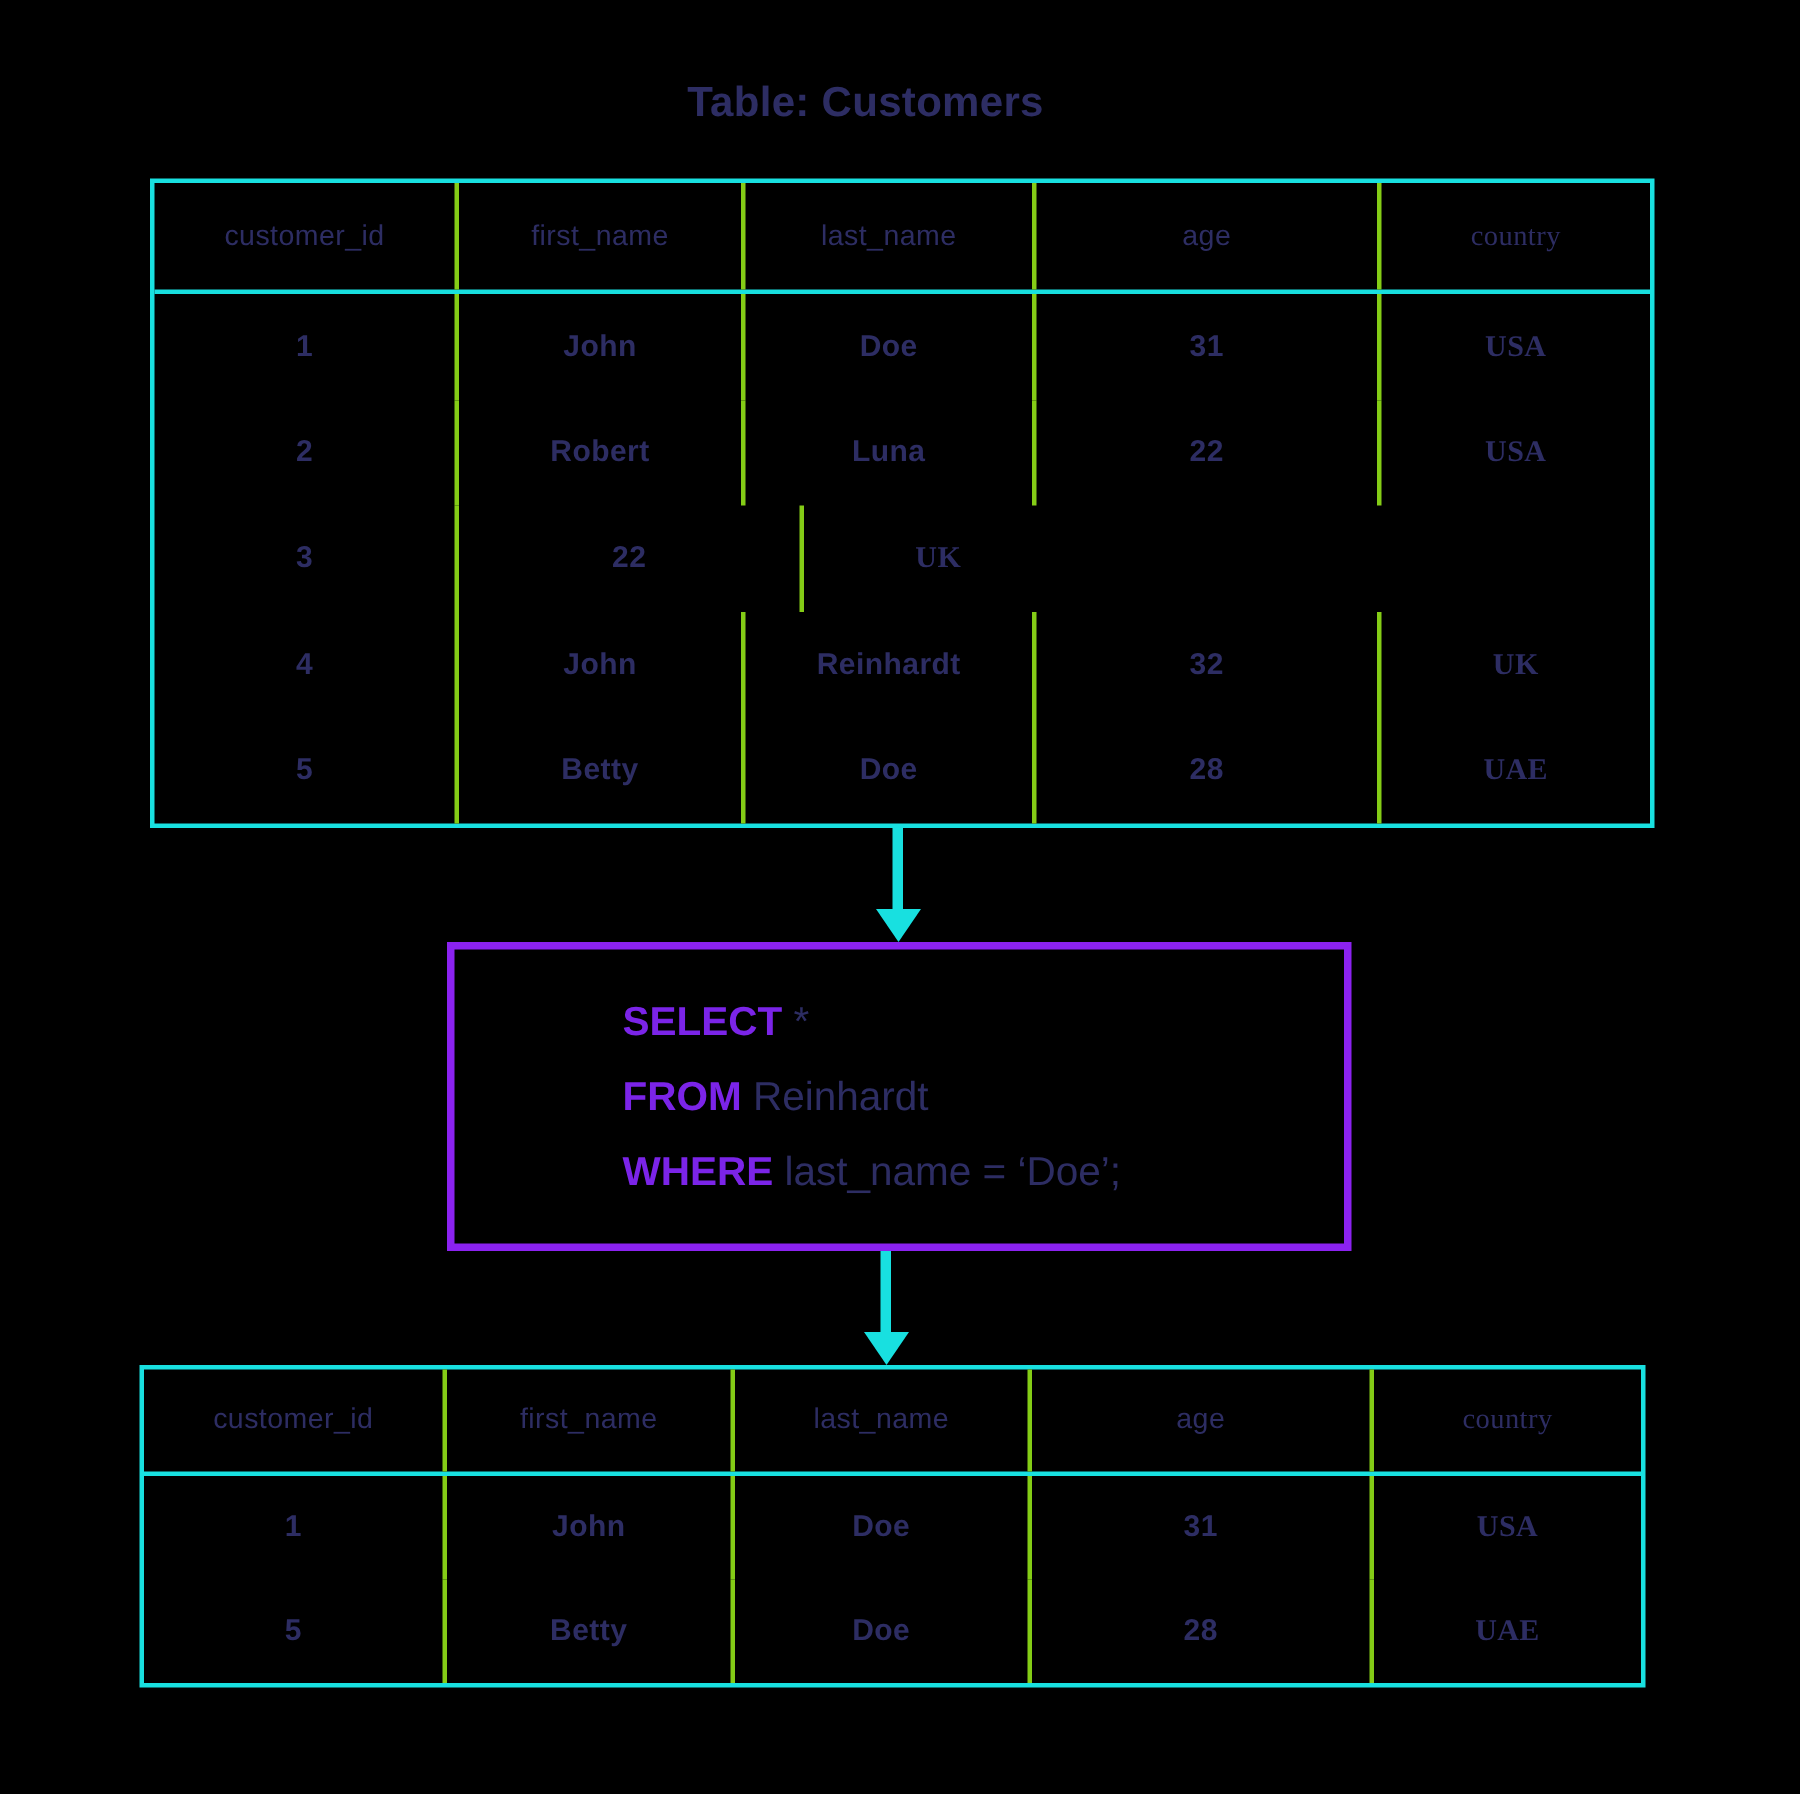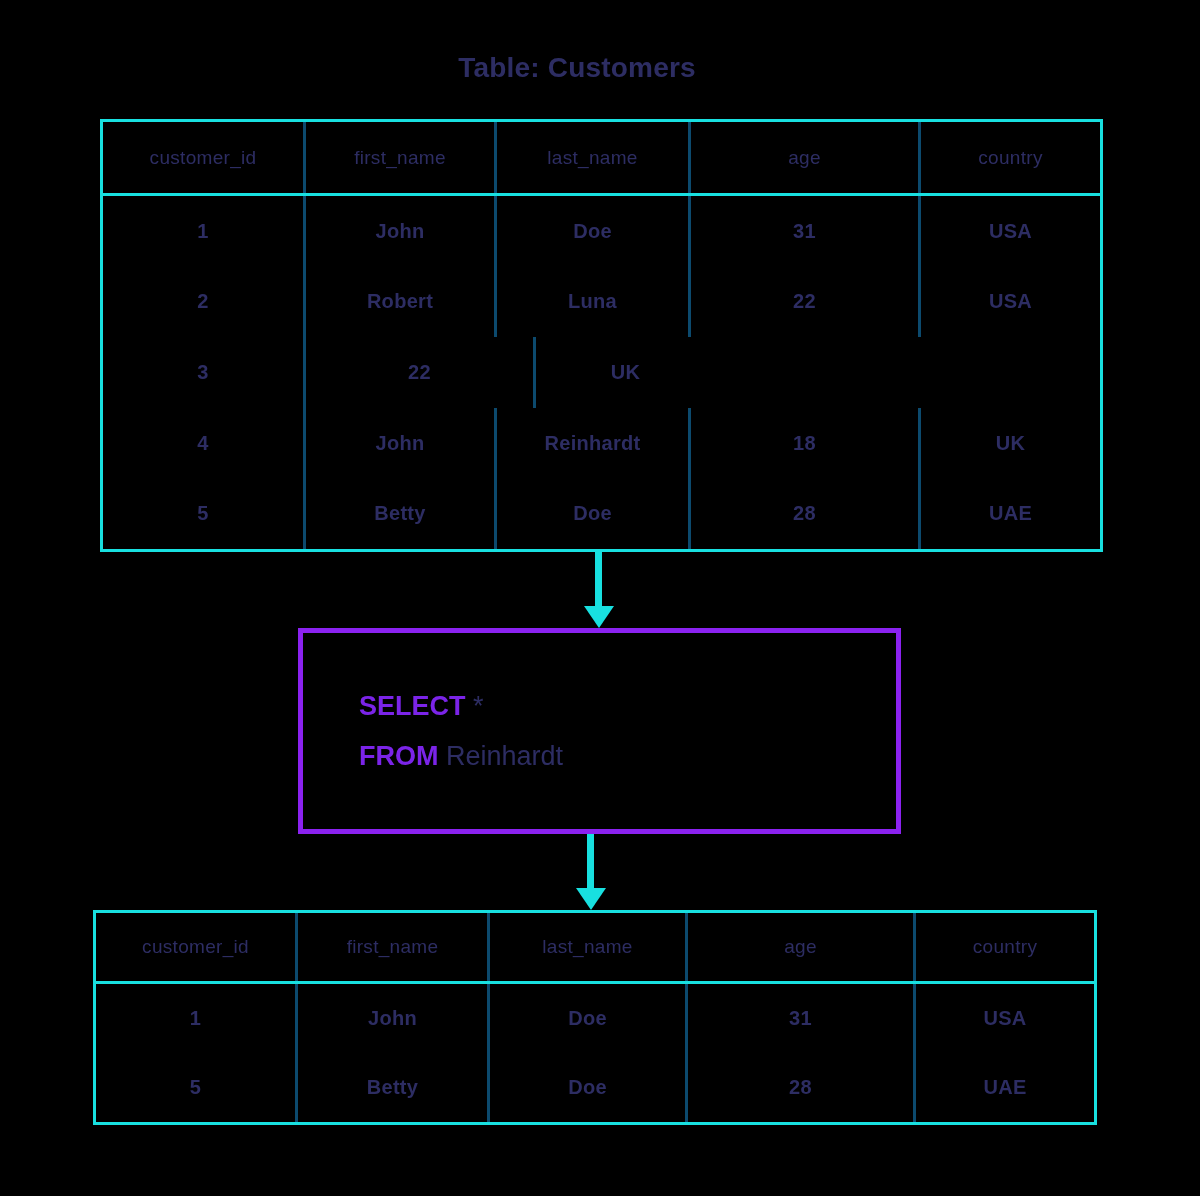--- a/index.html
+++ b/index.html
@@ -52,26 +52,26 @@
   .trow {
     display: flex;
     flex: 1 1 0;
   }
   .th, .td {
     box-sizing: border-box;
     display: flex;
     align-items: center;
     justify-content: center;
     color: #2d2d63;
-    border-right: 3px solid #0c4a6e;
+    border-right: 3px solid #84cc16;
     text-align: center;
     overflow: hidden;
     white-space: nowrap;
   }
-  .th:last-child, .td:last-child { border-right: none; }
+  .th:last-child, .td:last-child { border-right: none; font-family: Liberation Serif, serif; }
   .th {
     font-size: 19px;
     font-weight: 400;
     letter-spacing: 0.3px;
   }
   .td {
     font-size: 20px;
     font-weight: 700;
     letter-spacing: 0.3px;
   }
@@ -109,21 +109,21 @@
     position: absolute;
     left: 298px;
     top: 628px;
     width: 603px;
     height: 206px;
     box-sizing: border-box;
     border: 5px solid #8b22f0;
     display: flex;
     flex-direction: column;
     justify-content: center;
-    padding-left: 56px;
+    padding-left: 112px;
   }
   .sql-line {
     font-size: 27px;
     line-height: 50px;
     color: #2d2d63;
     white-space: nowrap;
   }
   .kw {
     color: #7b24e8;
     font-weight: 700;
@@ -199,21 +199,21 @@
       </div>
       <div class="trow">
         <div class="td col0">3</div>
         <div class="td col3">22</div>
         <div class="td col4">UK</div>
       </div>
       <div class="trow">
         <div class="td col0">4</div>
         <div class="td col1">John</div>
         <div class="td col2">Reinhardt</div>
-        <div class="td col3">18</div>
+        <div class="td col3">32</div>
         <div class="td col4">UK</div>
       </div>
       <div class="trow">
         <div class="td col0">5</div>
         <div class="td col1">Betty</div>
         <div class="td col2">Doe</div>
         <div class="td col3">28</div>
         <div class="td col4">UAE</div>
       </div>
     </div>
@@ -223,20 +223,23 @@
     <div class="shaft"></div>
     <div class="head"></div>
   </div>
 
   <div id="query-box">
     <div class="sql-line">
       <span class="kw">SELECT</span><span class="sql-rest"> *</span>
     </div>
     <div class="sql-line">
       <span class="kw">FROM</span><span class="sql-rest"> Reinhardt</span>
+    </div>
+    <div class="sql-line">
+      <span class="kw">WHERE</span><span class="sql-rest"> last_name = ‘Doe’;</span>
     </div>
   </div>
 
   <div class="arrow" id="arrow-to-result">
     <div class="shaft"></div>
     <div class="head"></div>
   </div>
 
   <div class="data-table" id="result-table">
     <div class="thead">

